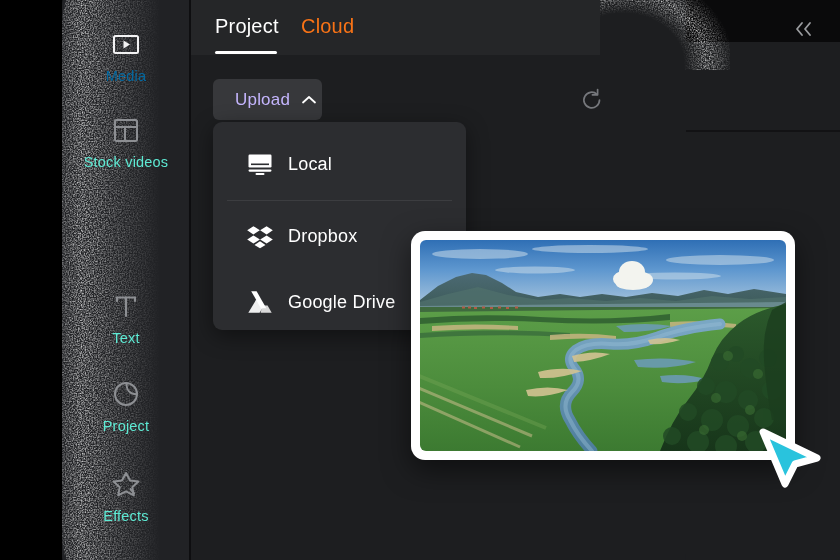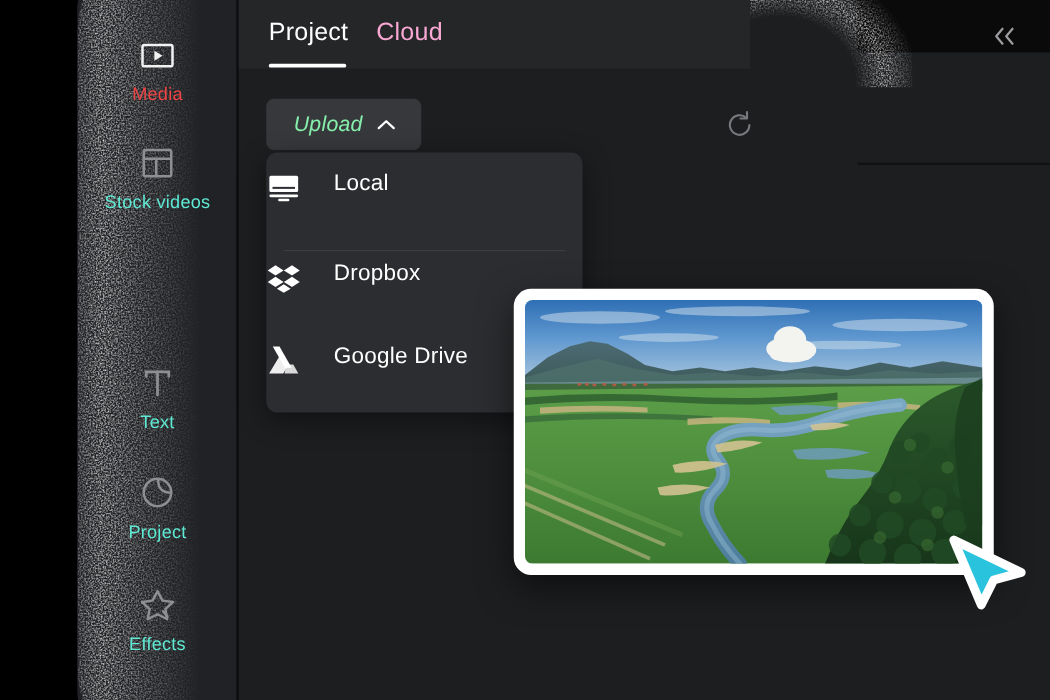--- a/index.html
+++ b/index.html
@@ -64,51 +64,51 @@
   
   .rail-item {
     position: absolute; left: 62px; width: 128px;
     display: flex; flex-direction: column; align-items: center;
     gap: 9px;
   }
   .rail-icon { width: 32px; height: 32px; display: block; }
   .rail-label {
     font-size: 14.5px; letter-spacing: .2px; line-height: 1;
   }
-  .rail-item.active .rail-label { color: #ef4444; }
+  .rail-item.active .rail-label { color: #0369a1; }
   .rail-item .rail-label { color: #5eead4; }
 
   
   .tabbar {
     position: absolute; left: 191px; top: 0; width: 409px; height: 55px;
     background: #252628;
   }
   .tab {
     position: absolute; top: 15px;
     font-size: 20px; letter-spacing: .2px;
   }
   .tab-project { left: 24px; color: #ffffff; font-weight: 400; }
-  .tab-cloud   { left: 110px; color: #f9a8d4; font-weight: 400; }
+  .tab-cloud   { left: 110px; color: #f97316; font-weight: 400; }
   .tab-underline {
     position: absolute; left: 215px; top: 51px; width: 62px; height: 3px;
     background: #ffffff; border-radius: 2px;
   }
   .collapse-btn {
     position: absolute; left: 596px; top: 14px; width: 34px; height: 30px;
     display: flex; align-items: center; justify-content: center;
     color: #9a9c9f;
   }
 
   
   .upload-btn {
-    position: absolute; left: 213px; top: 79px; width: 124px; height: 41px;
+    position: absolute; left: 213px; top: 79px; width: 109px; height: 41px;
     background: #37383b; border-radius: 6px;
     display: flex; align-items: center; gap: 10px;
     padding-left: 22px;
-    color: #86efac; font-size: 17px; letter-spacing: .2px; font-style: italic;
+    color: #c4b5fd; font-size: 17px; letter-spacing: .2px;
   }
   .refresh-btn {
     position: absolute; left: 578px; top: 86px; width: 28px; height: 28px;
     color: #76787c;
   }
 
   
   .ghost-line {
     position: absolute;
     color: #303133;
@@ -132,21 +132,22 @@
 
   
   .menu {
     position: absolute; left: 213px; top: 122px; width: 253px; height: 208px;
     background: #2c2d30; border-radius: 9px;
     box-shadow: 0 6px 22px rgba(0,0,0,.45);
     overflow: hidden;
   }
   .menu-item {
     position: absolute; left: 0; width: 253px; height: 56px;
-    display: flex; gap: 26px;
+    display: flex; align-items: center; gap: 14px;
+    padding-left: 33px;
     color: #ffffff; font-size: 18px; letter-spacing: .2px;
   }
   .menu-sep {
     position: absolute; left: 14px; top: 78px; width: 225px; height: 1px;
     background: #3c3d40;
   }
   .menu-icon { width: 28px; height: 28px; display: block; flex: 0 0 28px; }
 
   
   .thumb-card {

